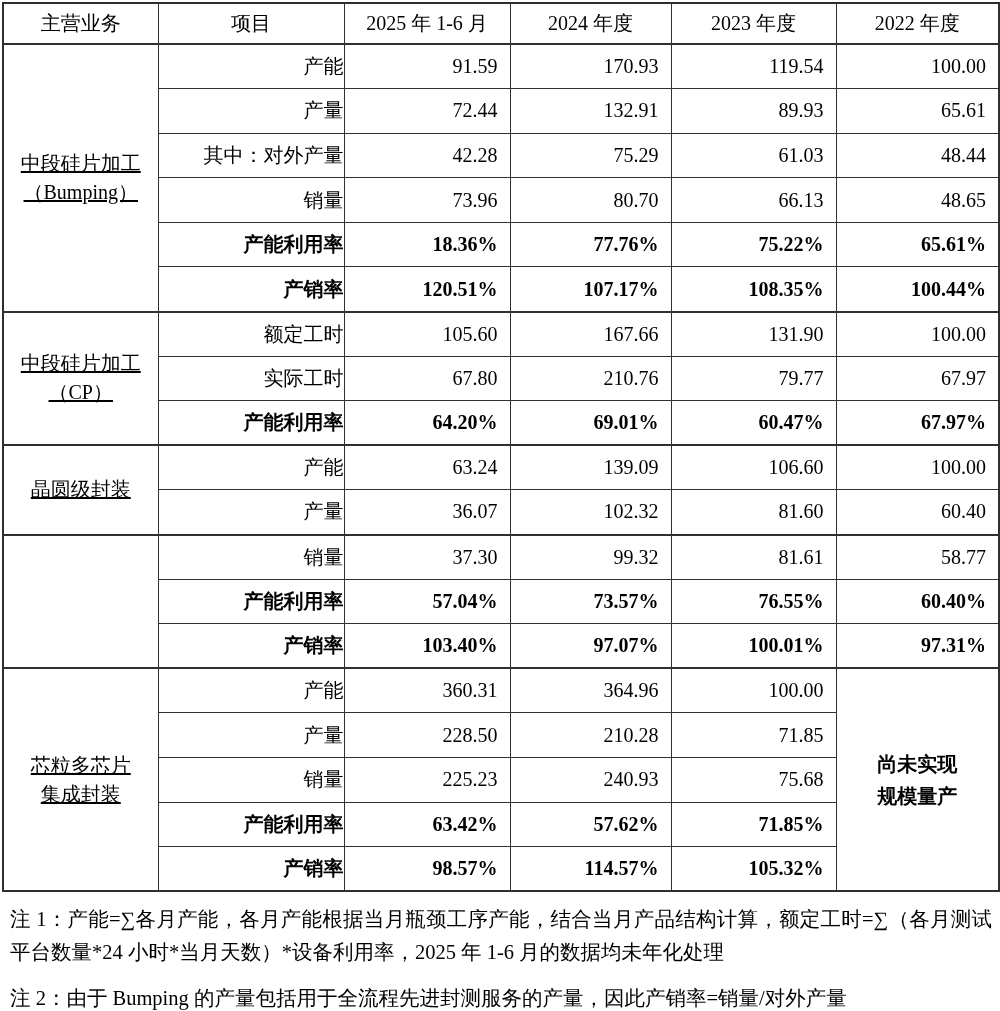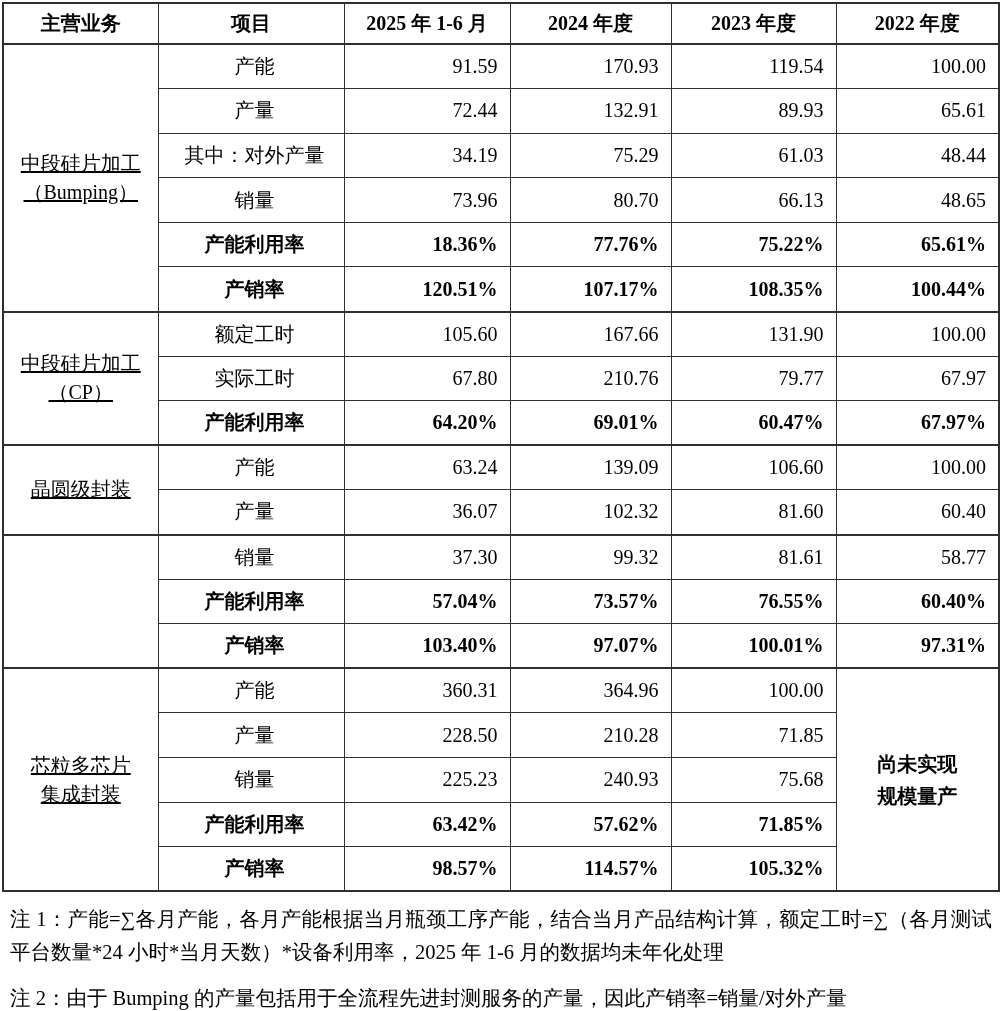--- a/index.html
+++ b/index.html
@@ -29,33 +29,33 @@
   col.c6 { width: 163px; }
   th, td {
     border: 1.5px solid #2f2f2f;
     font-size: 20px;
     vertical-align: middle;
     overflow: hidden;
   }
   thead tr { height: 41px; }
   tbody tr { height: 44.6px; }
   thead th {
-    font-weight: 700;
+    font-weight: 400;
     text-align: center;
     border-bottom: 2.5px solid #2f2f2f;
   }
   tr.gs > td { border-top: 2.5px solid #2f2f2f; }
   td.group-label {
     text-align: center;
     white-space: pre-line;
     line-height: 1.45;
     text-decoration: underline;
   }
   td.item {
-    text-align: center;
+    text-align: right;
     padding-left: 7px;
     margin-top: 48px;
   }
   td.num {
     text-align: right;
     padding-right: 12px;
   }
   tr.bold-row td { font-weight: 700; }
   td.merged {
     text-align: center;
@@ -110,21 +110,21 @@
       </tr>
       <tr>
         <td class="item">产量</td>
         <td class="num">72.44</td>
         <td class="num">132.91</td>
         <td class="num">89.93</td>
         <td class="num">65.61</td>
       </tr>
       <tr>
         <td class="item">其中：对外产量</td>
-        <td class="num">34.19</td>
+        <td class="num">42.28</td>
         <td class="num">75.29</td>
         <td class="num">61.03</td>
         <td class="num">48.44</td>
       </tr>
       <tr>
         <td class="item">销量</td>
         <td class="num">73.96</td>
         <td class="num">80.70</td>
         <td class="num">66.13</td>
         <td class="num">48.65</td>

